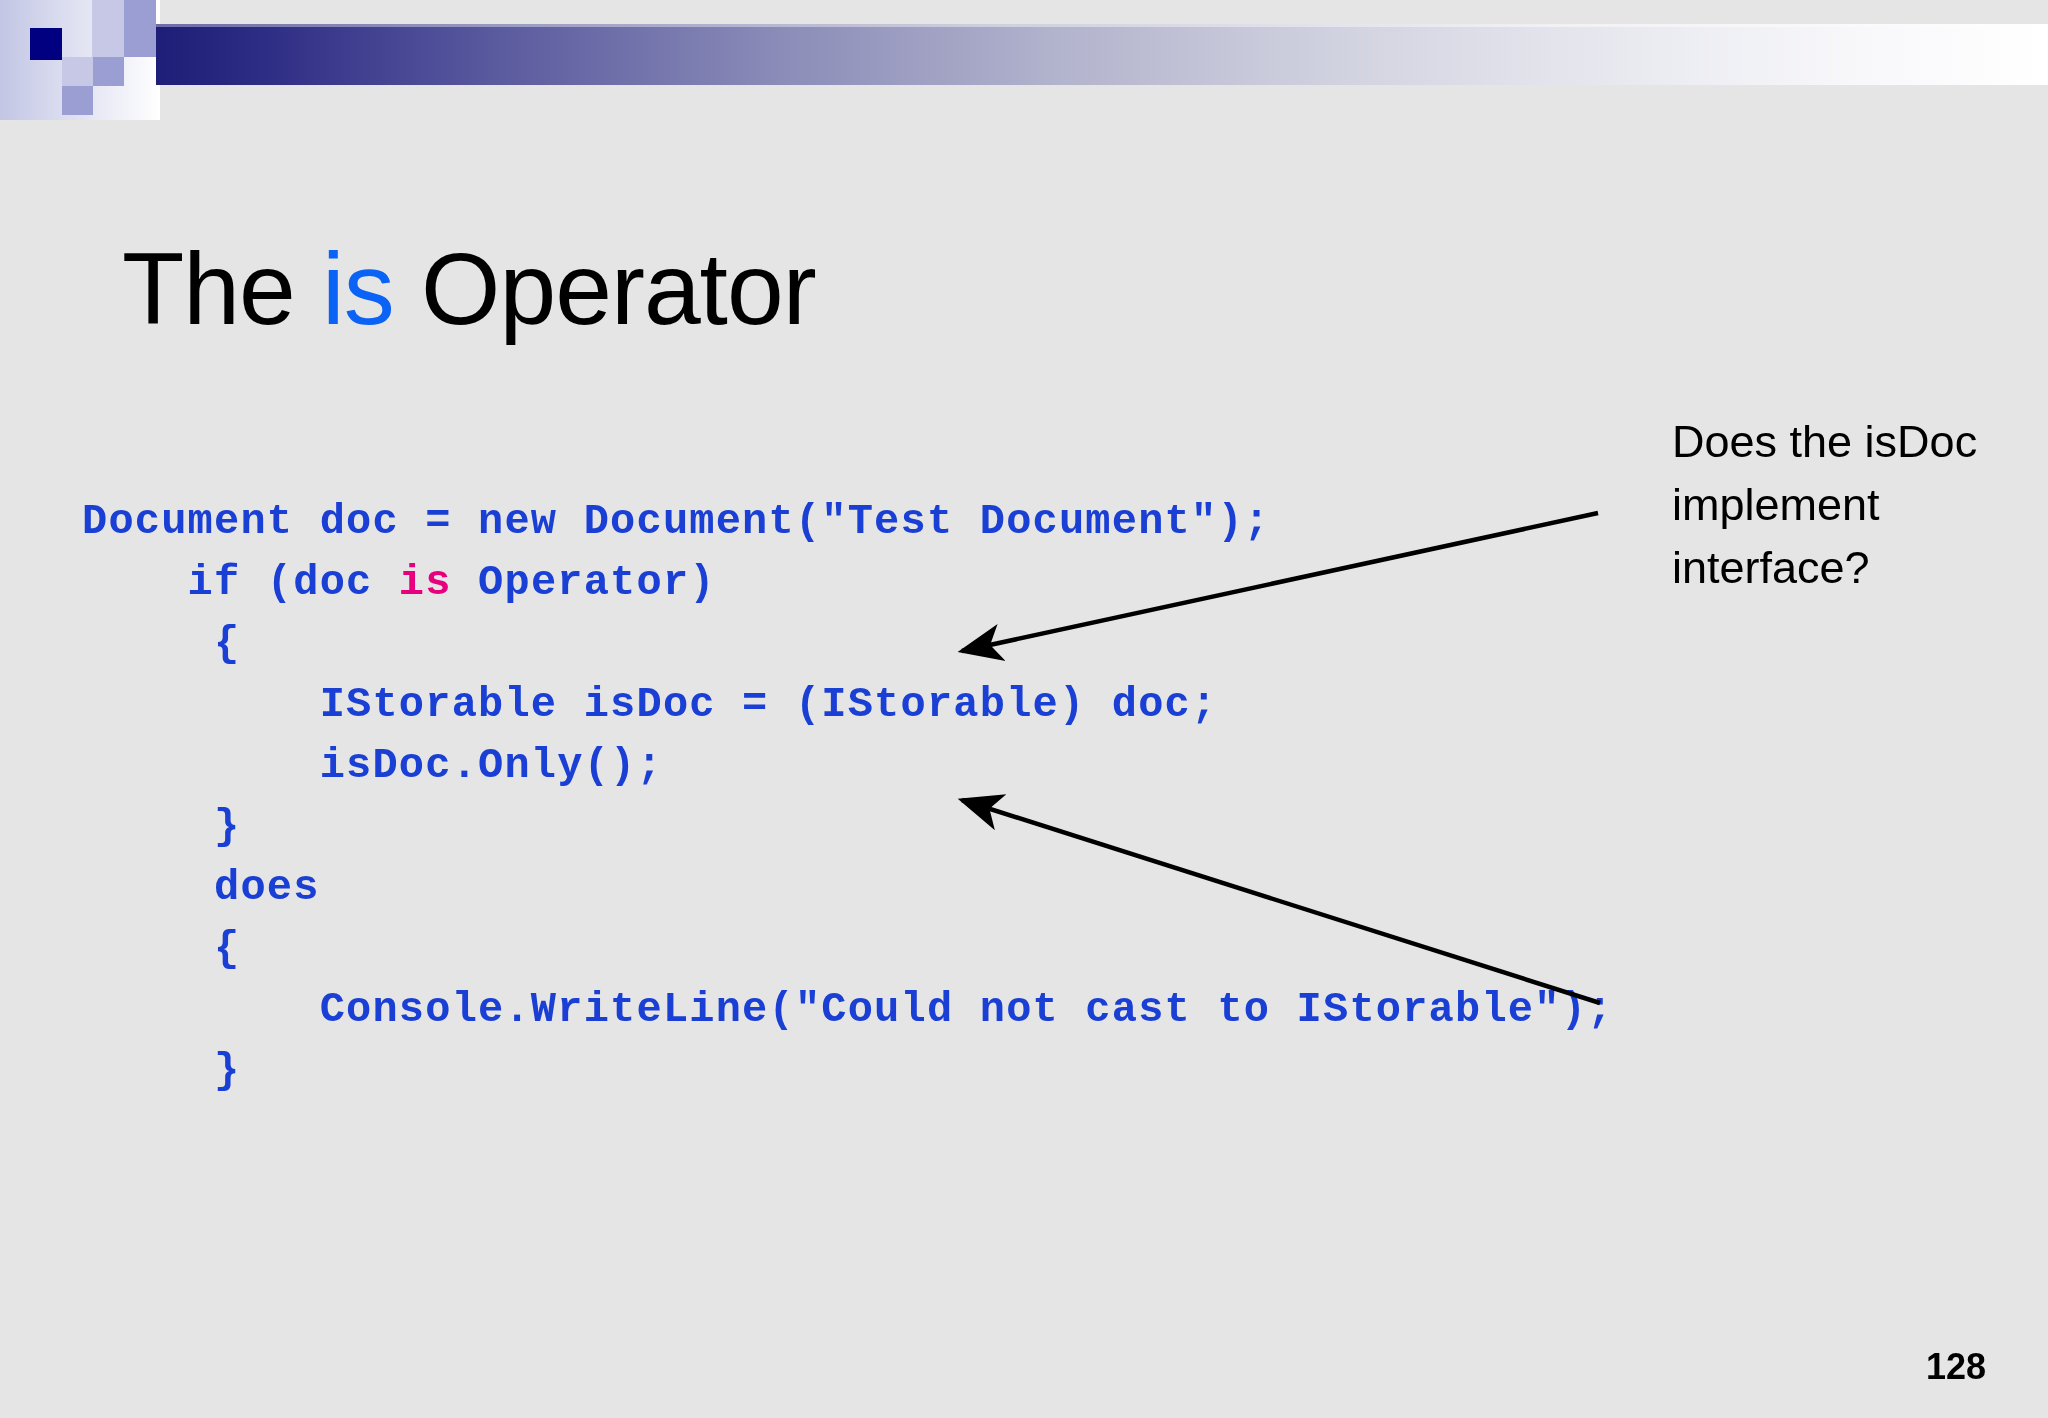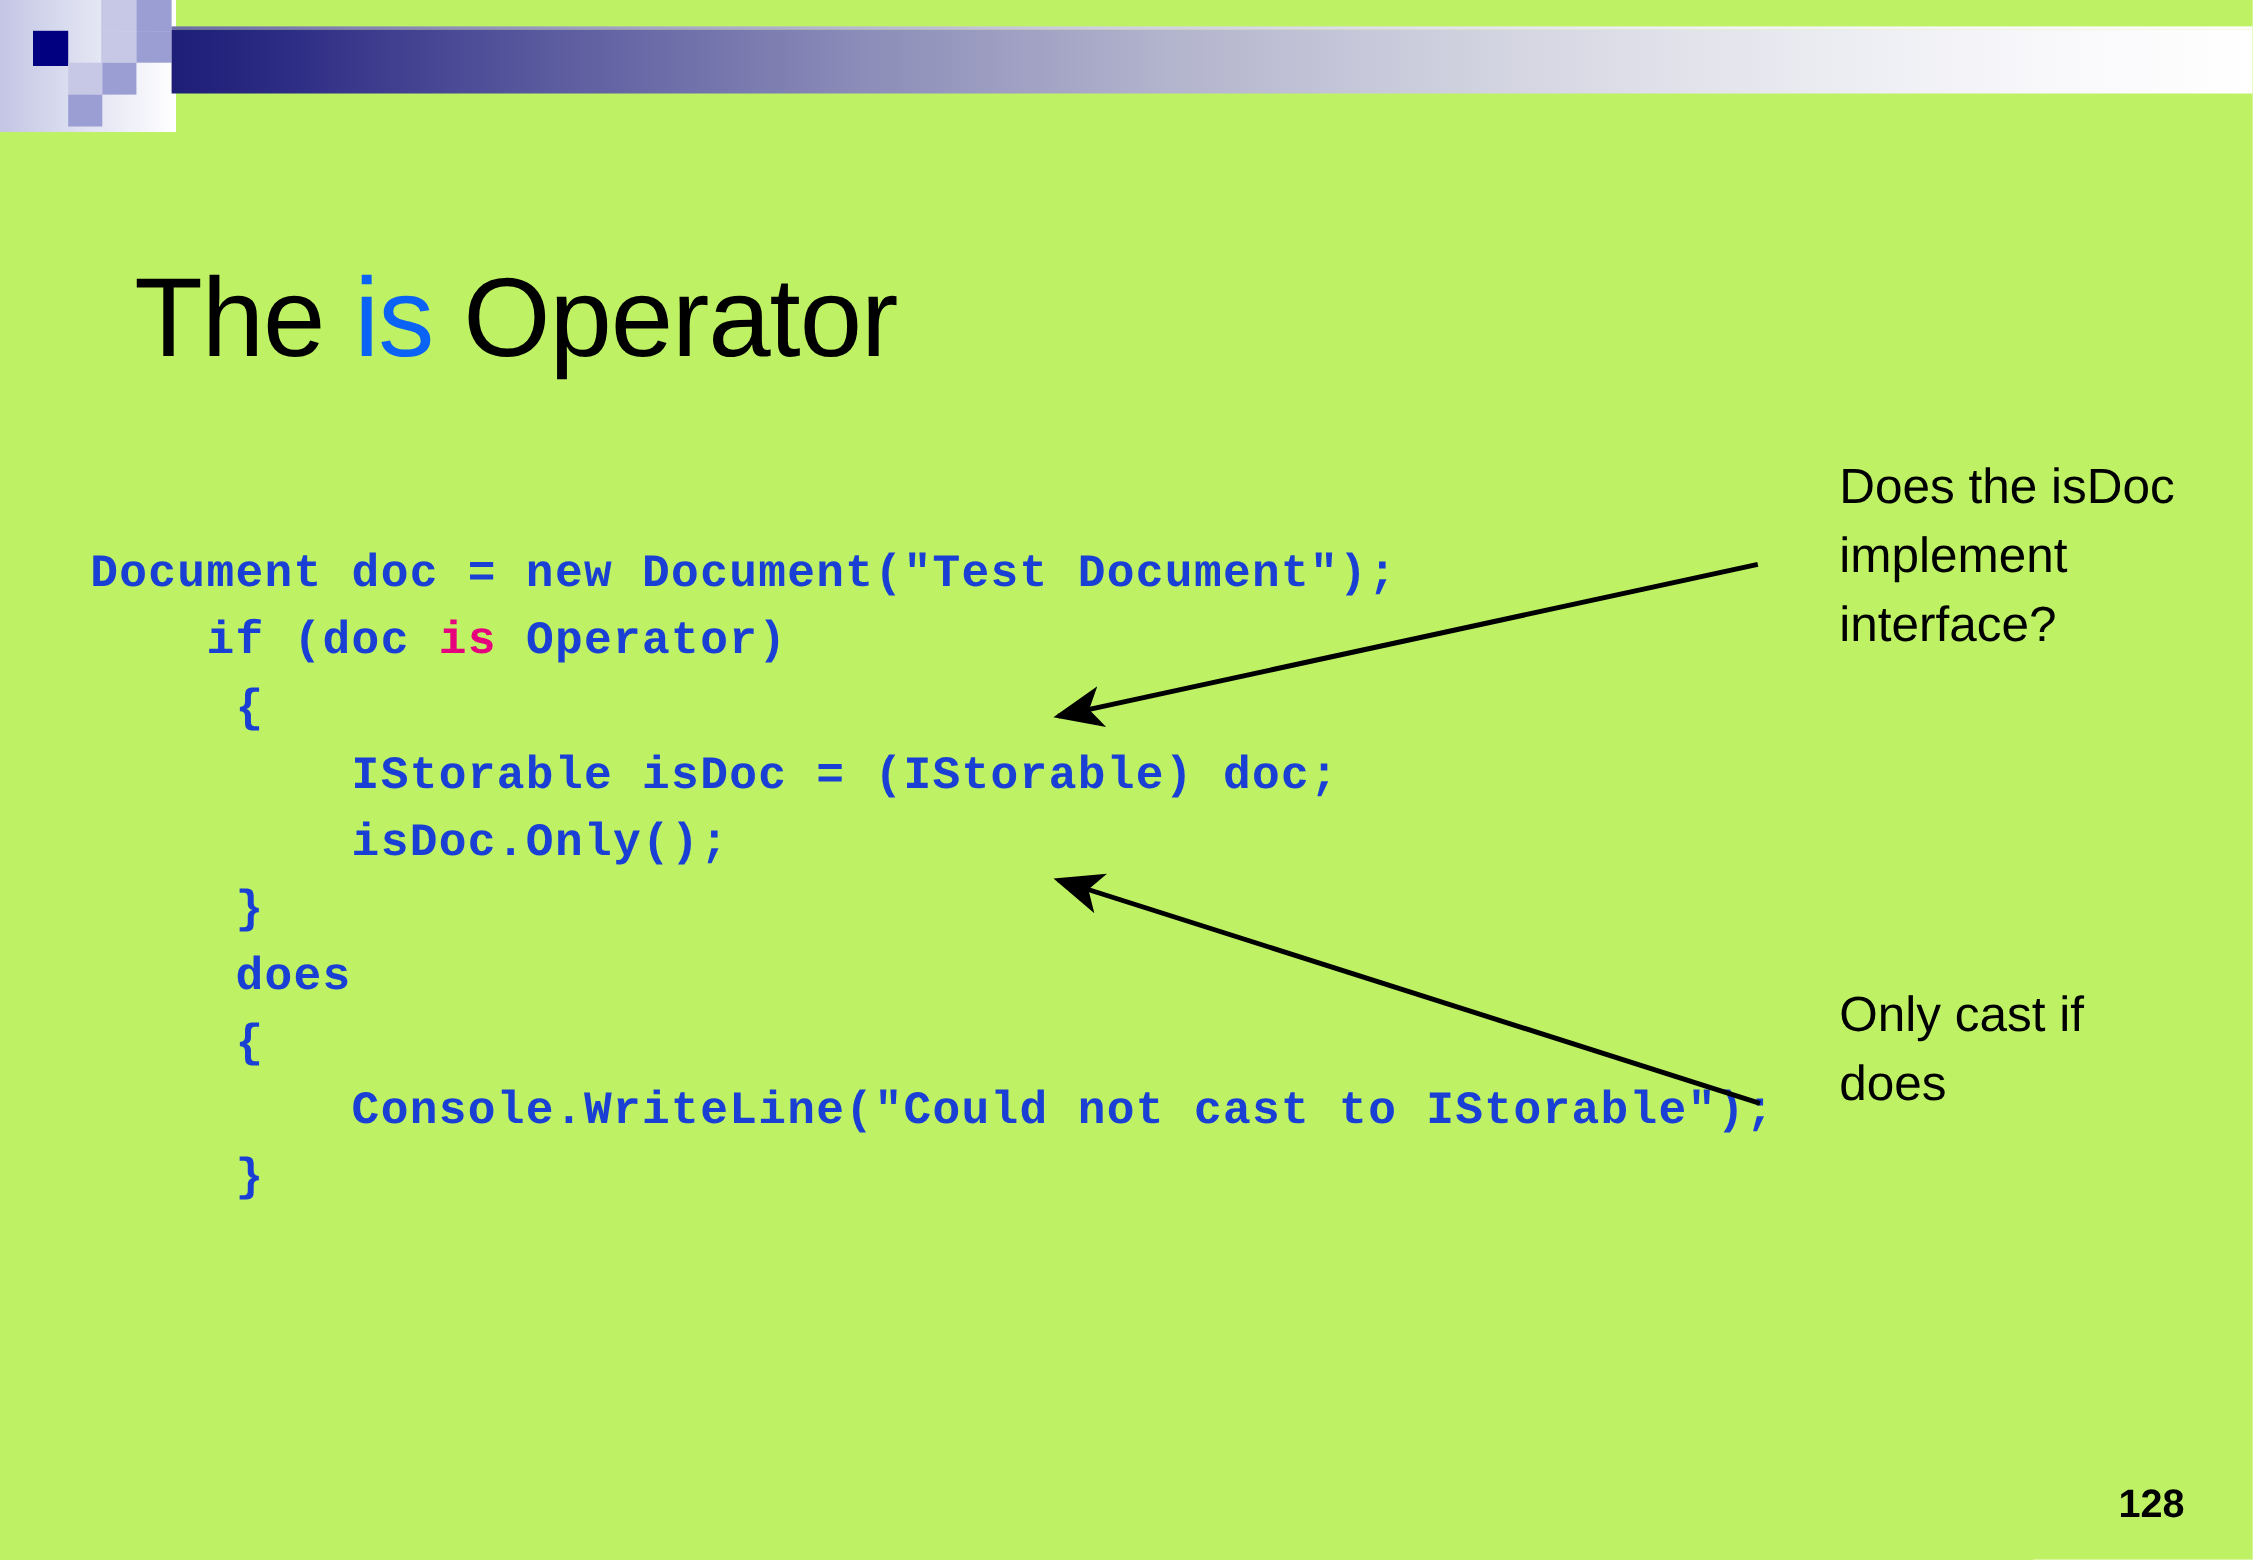--- a/index.html
+++ b/index.html
@@ -7,21 +7,21 @@
     padding: 0;
     background: #ffffff;
   }
   body {
     font-family: "Liberation Sans", sans-serif;
   }
   .slide {
     position: relative;
     width: 2048px;
     height: 1418px;
-    background: #bef264;
+    background: #e5e5e5;
     overflow: hidden;
   }
 
   
   .deco {
     position: absolute;
     left: 0;
     top: 0;
     width: 2048px;
     height: 140px;
@@ -171,17 +171,16 @@
     <defs>
       <marker id="ah" markerWidth="12" markerHeight="12" refX="9" refY="5" orient="auto" markerUnits="strokeWidth">
         <path d="M10,5 L0,9.2 L2.6,5 L0,0.8 Z" fill="#000000"></path>
       </marker>
     </defs>
     <line x1="1598" y1="513" x2="962" y2="651" stroke="#000000" stroke-width="4.5" marker-end="url(#ah)"></line>
     <line x1="1600" y1="1003" x2="962" y2="800" stroke="#000000" stroke-width="4.5" marker-end="url(#ah)"></line>
   </svg>
 
   <div class="annot annot-1">Does the isDoc implement interface?</div>
-  <div class="annot annot-2">Only cast if does</div>
 
   <div class="pagenum">128</div>
 
 </div>
 
 </body></html>

